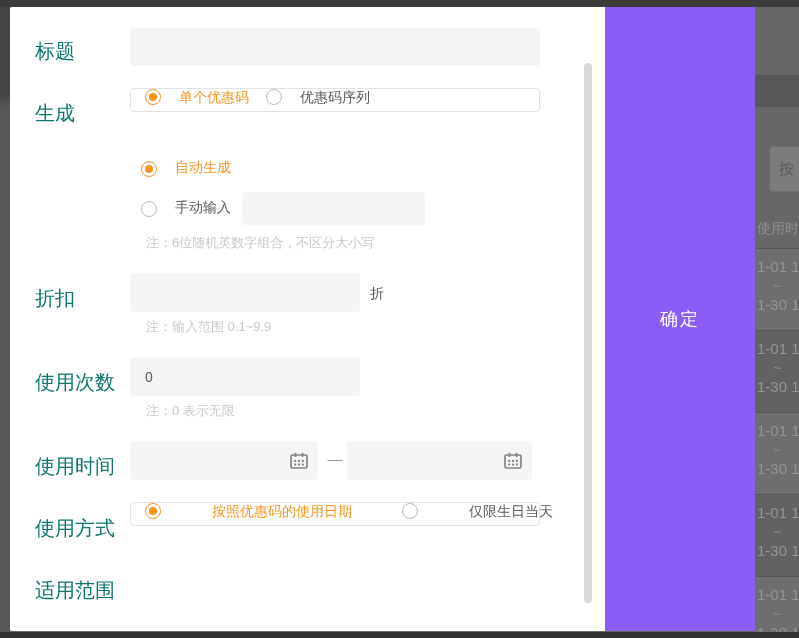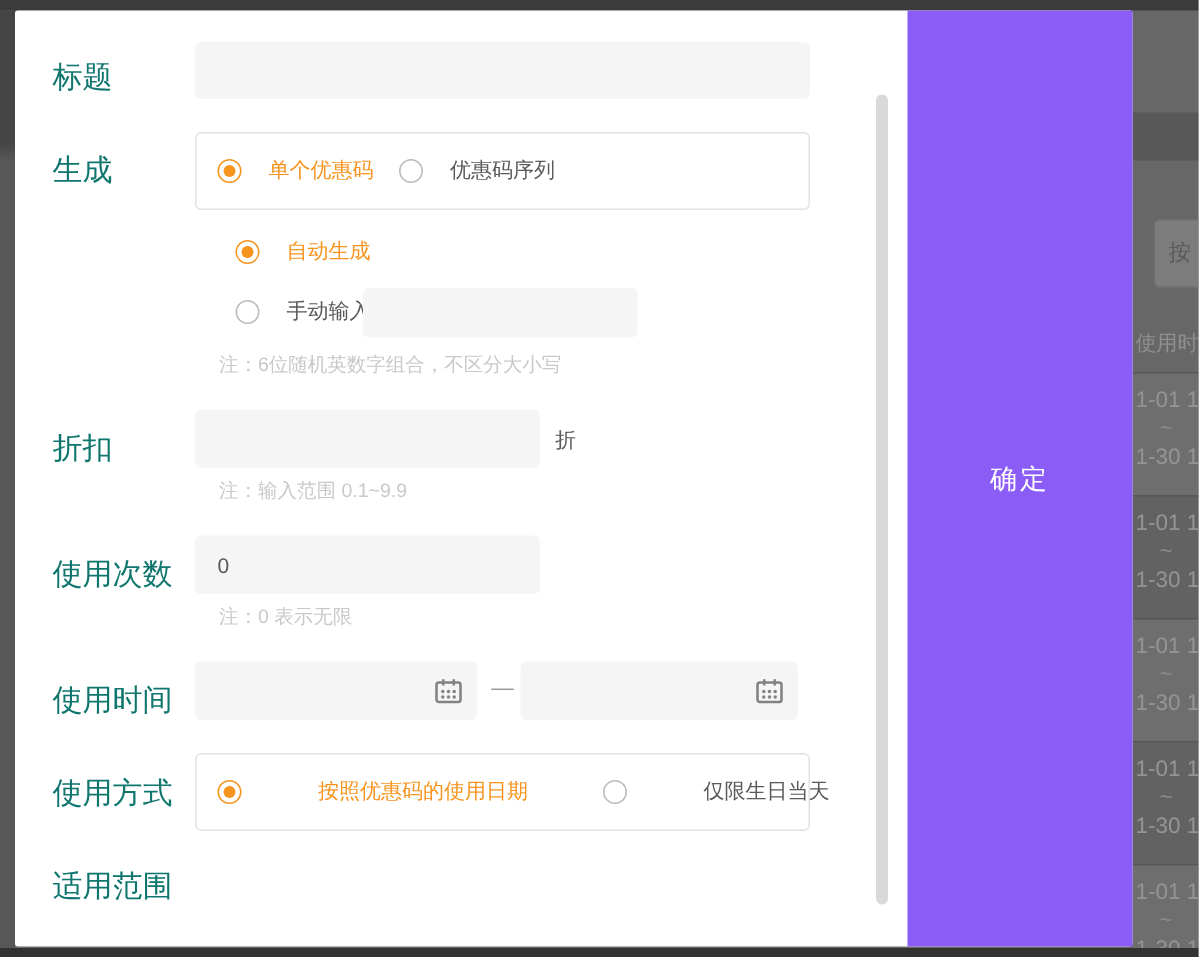--- a/index.html
+++ b/index.html
@@ -28,22 +28,22 @@
   .modal { position:absolute; left:10px; top:7px; width:745px; height:624px; background:#ffffff; border-radius:2px; }
   .confirm-btn { position:absolute; right:0; top:0; width:150px; height:100%; background:#8b5cf6; border:none; color:#ffffff; font-size:18px; letter-spacing:2px; cursor:pointer; font-family:"Liberation Sans",sans-serif; }
   .scroll-thumb { position:absolute; left:574px; top:56px; width:8px; height:540px; background:#d9d9d9; border-radius:4px; }
 
   
   .f-label { position:absolute; left:25px; font-size:20px; color:#0f766e; white-space:nowrap; }
   .note    { position:absolute; left:136px; font-size:13px; color:#c9c9c9; white-space:nowrap; }
   .txt-input { position:absolute; background:#f5f5f5; border:none; border-radius:4px; padding:0 15px; font-size:14px; color:#595959; outline:none; font-family:"Liberation Sans",sans-serif; }
   .unit { position:absolute; font-size:14px; color:#595959; }
 
-  .opt-box { position:absolute; left:120px; width:410px; height:52px; border:1px solid #e2e2e2; border-radius:4px; background:#fff; display:flex; align-items:center; padding:0 14px; }
-  .free-row { position:absolute; left:147px; display:flex; align-items:center; height:18px; }
+  .opt-box { position:absolute; left:120px; width:410px; height:24px; border:1px solid #e2e2e2; border-radius:4px; background:#fff; display:flex; padding:0 14px; }
+  .free-row { position:absolute; left:131px; display:flex; align-items:flex-end; height:18px; }
 
   .radio { width:16px; height:16px; border-radius:50%; border:1px solid #bbbbbb; background:#fff; position:relative; flex:0 0 auto; display:inline-block; cursor:pointer; }
   .radio.on { border-color:#f7941e; }
   .radio.on::after { content:''; position:absolute; left:3px; top:3px; right:3px; bottom:3px; border-radius:50%; background:#f7941e; }
   .opt-label { margin-left:18px; font-size:14px; color:#595959; white-space:nowrap; }
   .opt-label.on { color:#f7941e; }
   .radio.second { margin-left:17px; }
 
   .date-input { position:absolute; height:39px; background:#f5f5f5; border-radius:4px; display:flex; align-items:center; justify-content:flex-end; padding-right:9px; cursor:pointer; }
   .dash { position:absolute; left:313px; top:443px; width:24px; text-align:center; color:#999999; font-size:15px; }

